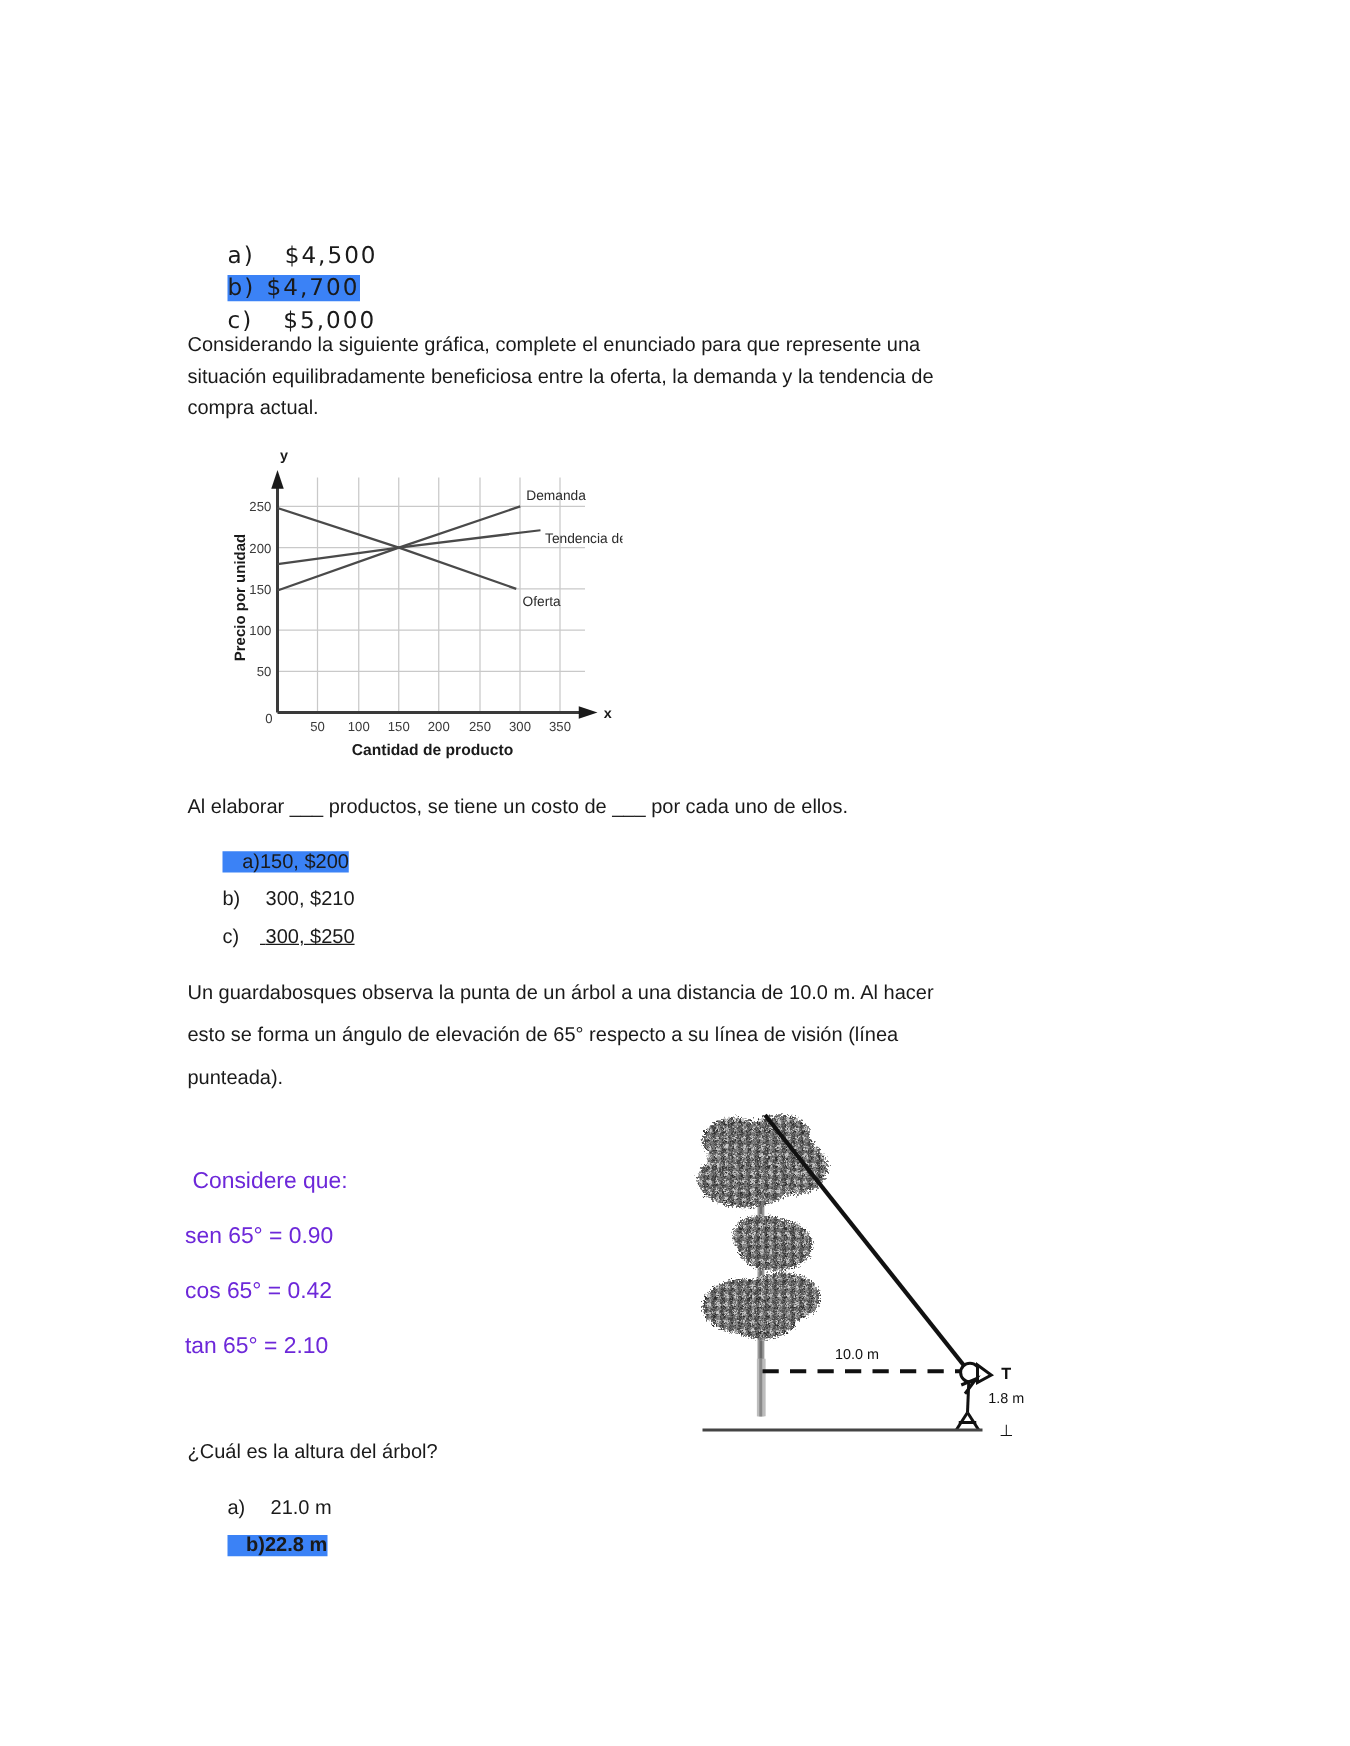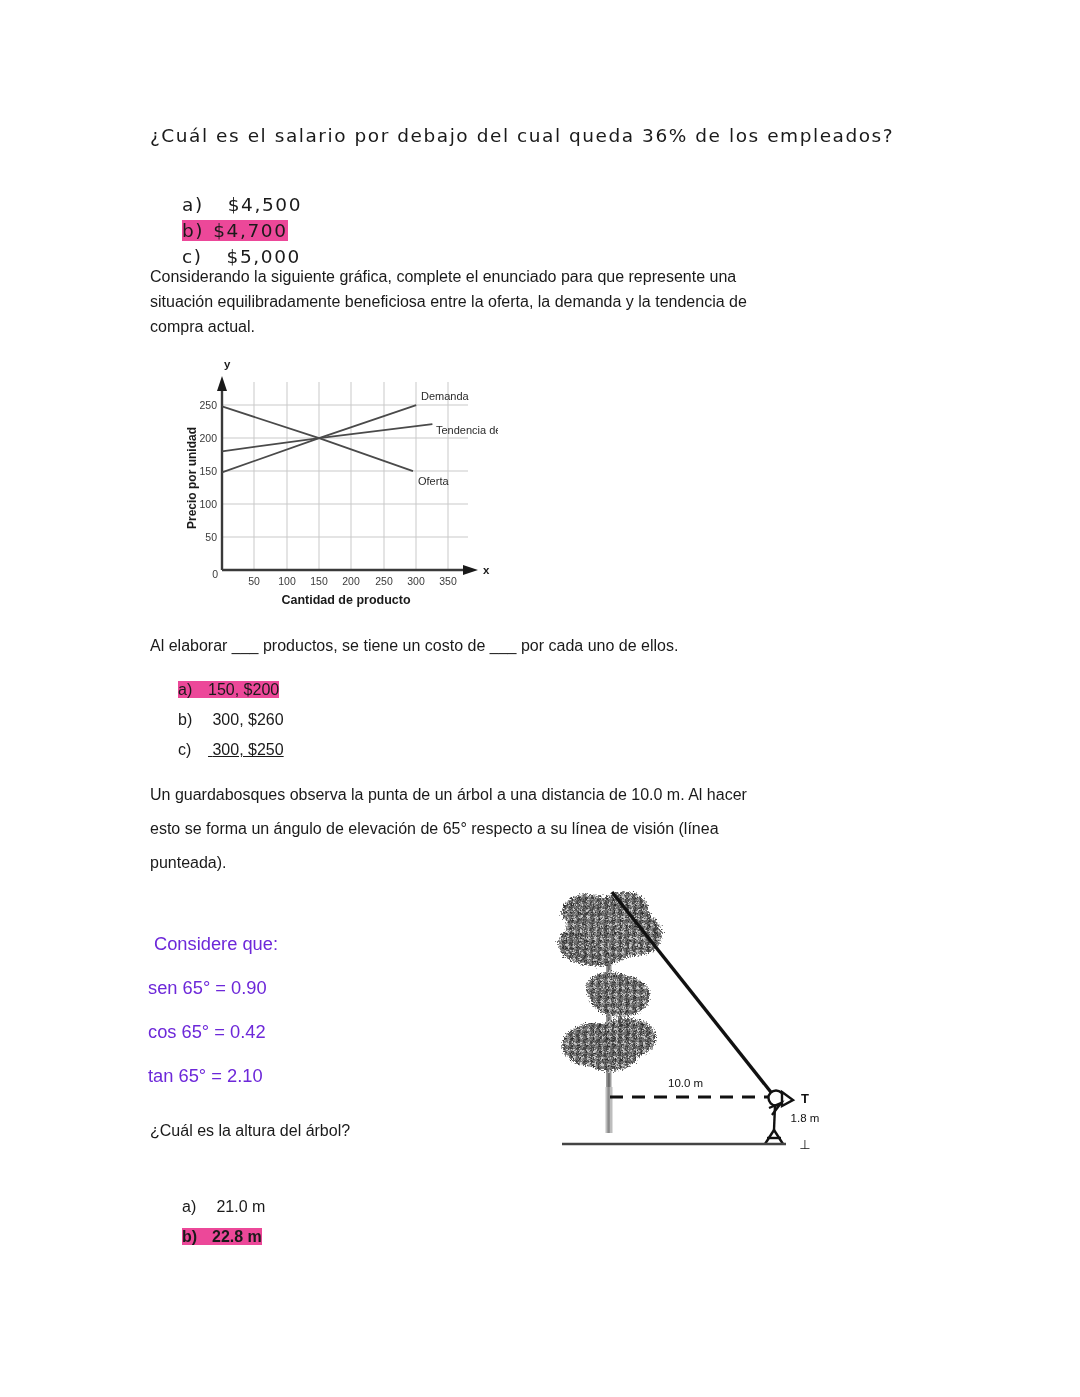--- a/index.html
+++ b/index.html
@@ -28,21 +28,21 @@
   }
   .opt-mono{
     position:absolute;
     font-family:"DejaVu Sans", sans-serif;
     font-size:18.5px;
     letter-spacing:1.6px;
     color:#1a1a1a;
     white-space:nowrap;
     margin-top:21px;
   }
-  .hl{background:#ec4899;}
+  .hl{background:#3b82f6;text-align:right;}
   .stmt{
     position:absolute;
     font-size:16px;
     color:#1a1a1a;
     white-space:nowrap;
   }
   .opt-row{
     position:absolute;
     font-size:16px;
     color:#1a1a1a;
@@ -62,21 +62,20 @@
 
   
   #tree-figure{position:absolute;left:548px;top:872px;width:290px;height:290px;}
   #tree-figure svg{display:block;}
 </style>
 </head>
 <body>
 
 <div class="page">
 
-  <div class="q-mono" style="left:150px;top:125px;">¿Cuál es el salario por debajo del cual queda 36% de los empleados?</div>
 
   <div class="opt-mono" style="left:182px;top:173px;">
     <span>a)</span>
     <span style="display:inline-block;width:9px;"></span>
     <span>$4,500</span>
   </div>
 
   <div class="opt-mono" style="left:182px;top:199px;">
     <span class="hl"><span>b)</span><span style="display:inline-block;width:9px;"></span><span>$4,700</span></span>
   </div>
@@ -157,21 +156,21 @@
   </div>
 
   <div class="stmt" style="left:150px;top:637px;">Al elaborar ___ productos, se tiene un costo de ___ por cada uno de ellos.</div>
 
   <div class="opt-row" style="left:178px;top:681px;">
     <span class="hl"><span class="opt-letter">a)</span><span>150, $200</span></span>
   </div>
 
   <div class="opt-row" style="left:178px;top:711px;">
     <span class="opt-letter">b)</span>
-    <span>300, $260</span>
+    <span>300, $210</span>
   </div>
 
   <div class="opt-row" style="left:178px;top:741px;text-decoration:underline;">
     <span class="opt-letter">c)</span>
     <span>300, $250</span>
   </div>
 
   <div class="stmt" style="left:150px;top:786px;">Un guardabosques observa la punta de un árbol a una distancia de 10.0 m. Al hacer</div>
   <div class="stmt" style="left:150px;top:820px;">esto se forma un ángulo de elevación de 65° respecto a su línea de visión (línea</div>
   <div class="stmt" style="left:150px;top:854px;">punteada).</div>
@@ -249,21 +248,21 @@
       </g>
 
       <text id="tick-top" x="257" y="231" fill="#111111" font-family="Liberation Sans, sans-serif" font-size="13" font-weight="bold" text-anchor="middle">T</text>
       <text id="height-label" x="257" y="250" fill="#111111" font-family="Liberation Sans, sans-serif" font-size="11.5" text-anchor="middle">1.8 m</text>
       <text id="tick-bottom" x="257" y="277" fill="#111111" font-family="Liberation Sans, sans-serif" font-size="13" text-anchor="middle">⊥</text>
 
       <line x1="14" y1="272" x2="238" y2="272" stroke="#444444" stroke-width="2.4"></line>
     </svg>
   </div>
 
-  <div class="stmt" style="left:150px;top:1122px;">¿Cuál es la altura del árbol?</div>
+  <div class="stmt" style="left:150px;top:1153px;">¿Cuál es la altura del árbol?</div>
 
   <div class="opt-row" style="left:182px;top:1198px;">
     <span class="opt-letter">a)</span>
     <span>21.0 m</span>
   </div>
 
   <div class="opt-row" style="left:182px;top:1228px;font-weight:bold;">
     <span class="hl"><span class="opt-letter">b)</span><span>22.8 m</span></span>
   </div>
 

